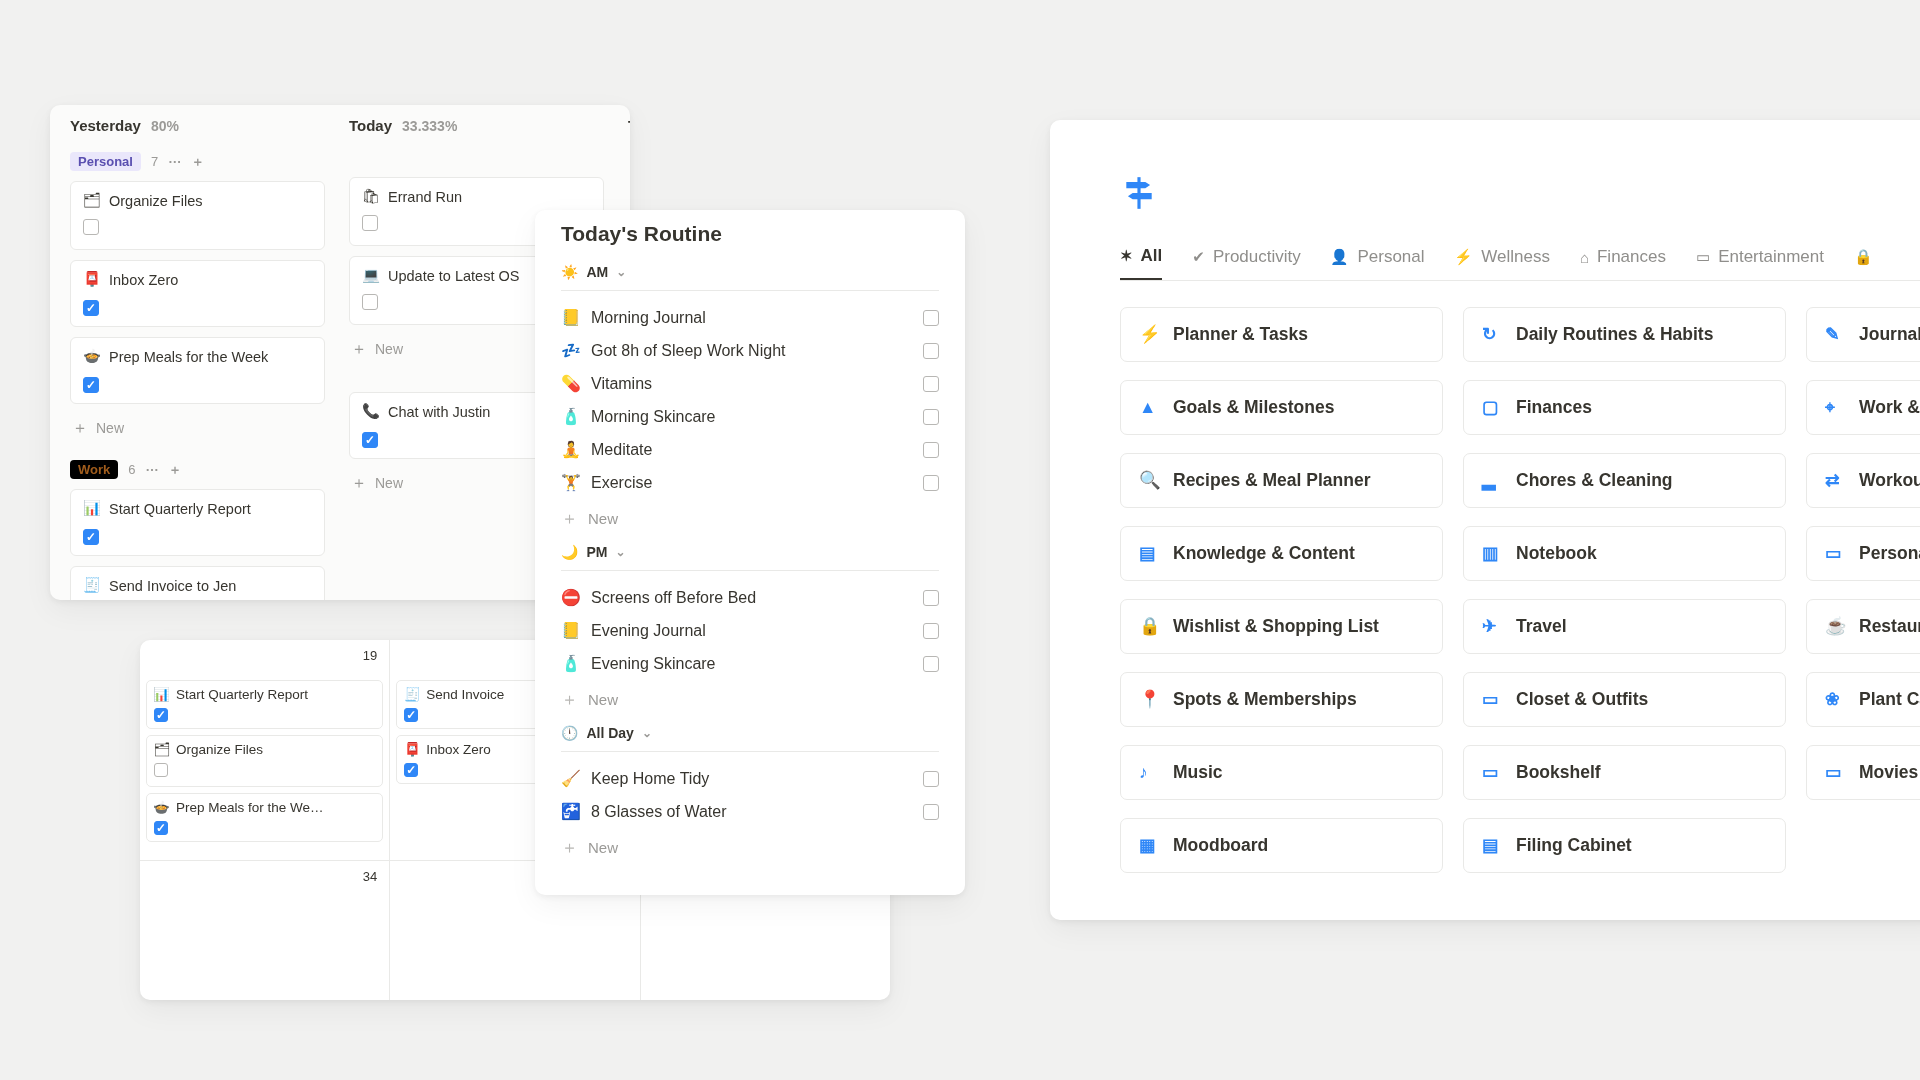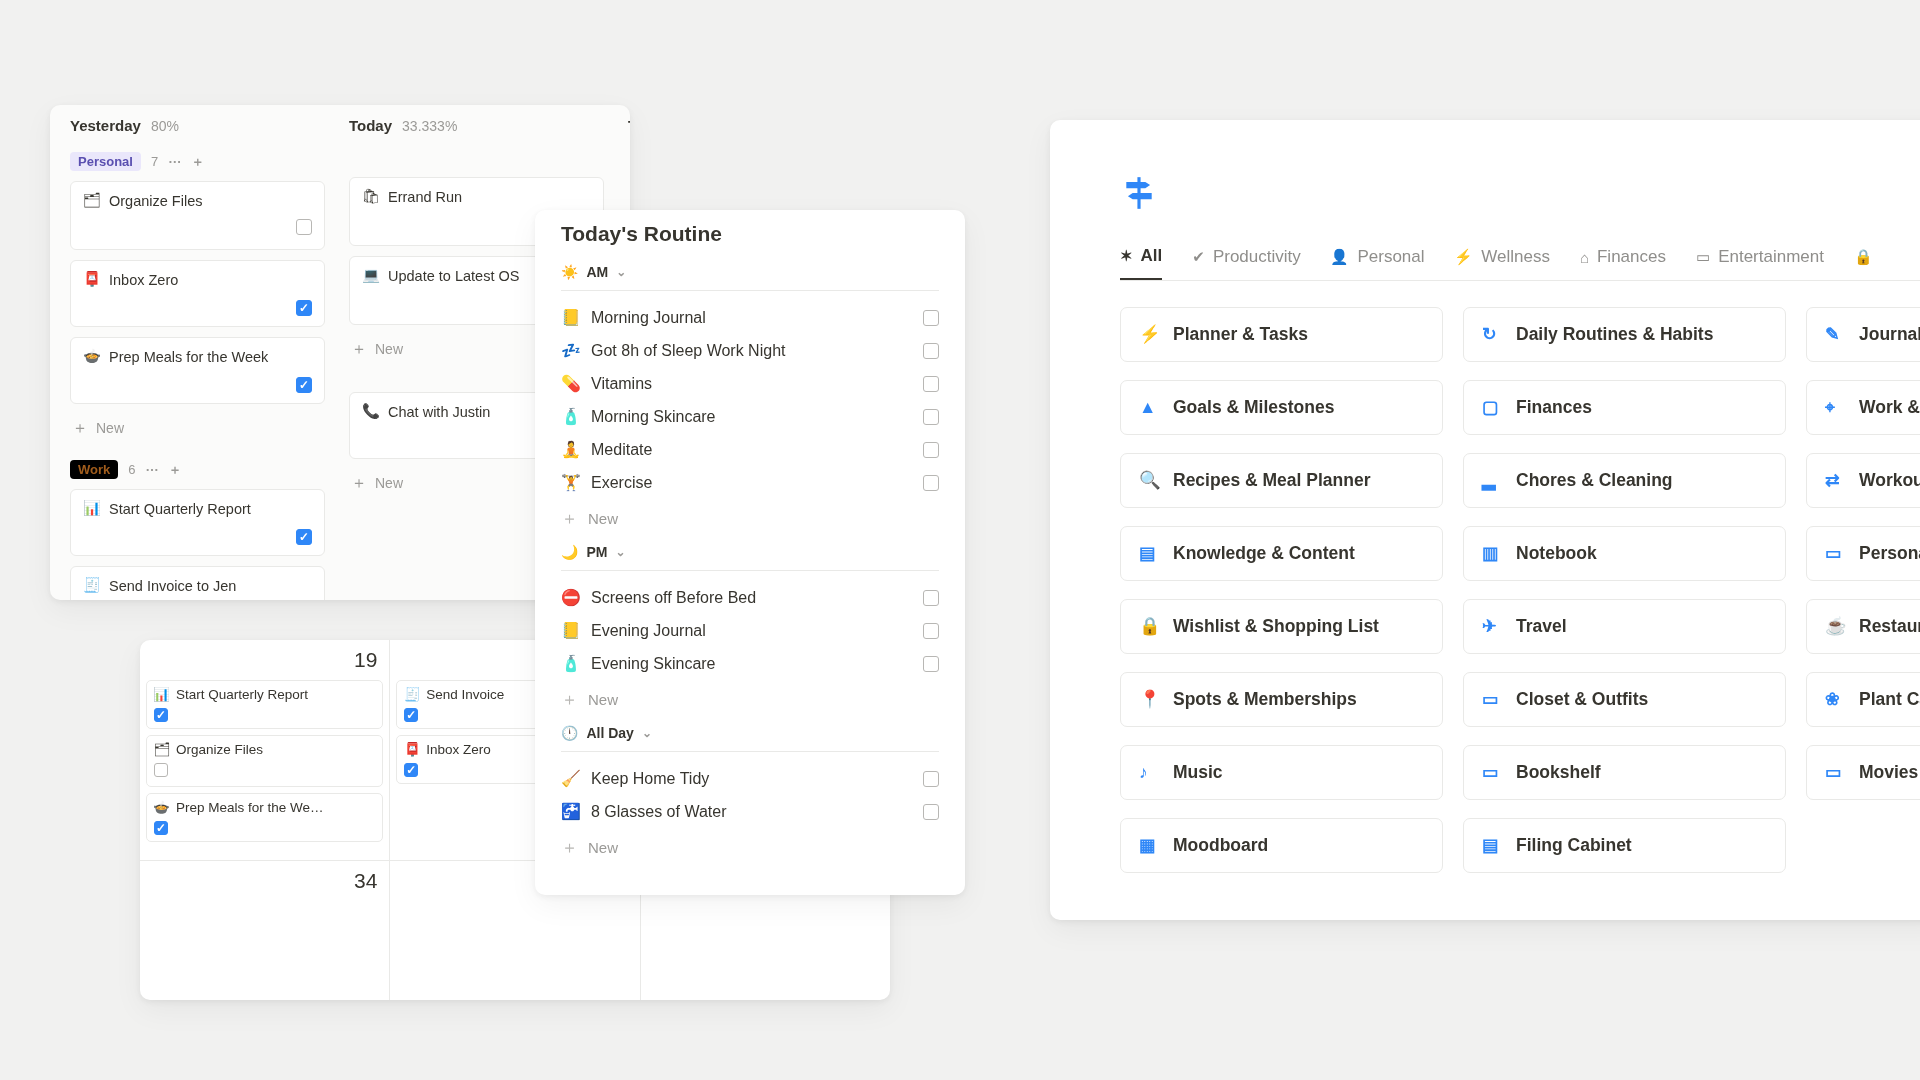--- a/index.html
+++ b/index.html
@@ -21,23 +21,23 @@
 
 
 .board {
   left: 50px; top: 105px;
   width: 580px; height: 495px;
   background: #fbfbfa;
   padding: 12px 0 0 0;
   overflow: hidden;
 }
 .board-cols { display:flex; gap:24px; padding:0 20px; }
-.board-col { width: 255px; flex: 0 0 255px; text-align: right; }
+.board-col { width: 255px; flex: 0 0 255px; }
 .col-header { display:flex; align-items:center; gap:10px; font-size:15px; font-weight:600; margin-bottom:14px; }
-.col-header .pct { color:#9b9a97; font-weight:400; font-size:14px;}
+.col-header .pct { color:#9b9a97; font-weight:700; font-size:14px;}
 .group-row { display:flex; align-items:center; gap:10px; margin:18px 0 10px 0; font-size:13px; }
 .group-pill { padding:2px 8px; border-radius:4px; font-weight:600; }
 .group-count { color:#9b9a97; font-weight:500;}
 .group-dots, .group-plus { color:#9b9a97; cursor:pointer; font-weight:700;}
 .card {
   border:1px solid #e9e9e7; border-radius:6px; background:#fff;
   padding:10px 12px 10px 12px; margin-bottom:10px;
 }
 .card-title { display:flex; align-items:center; gap:8px; font-size:14.5px; font-weight:500; margin-bottom:10px;}
 .card-title .emo { width:18px; display:inline-flex; justify-content:center;}
@@ -55,21 +55,21 @@
 .cal {
   left: 140px; top: 640px; width: 750px; height: 360px;
   overflow:hidden;
 }
 .cal-row { display:flex; height:220px; border-top:1px solid #e9e9e7;}
 .cal-row:first-child { border-top:none; }
 .cal-cell {
   flex: 1; border-right:1px solid #e9e9e7; position:relative; padding:4px 6px;
 }
 .cal-cell:last-child{ border-right:none;}
-.cal-day { position:absolute; top:8px; right:12px; font-size:21px; color:#37352f;}
+.cal-day { position:absolute; top:8px; right:12px; font-size:13px; color:#37352f;}
 .event {
   margin-top:36px; background:#fff; border:1px solid #e9e9e7; border-radius:5px;
   padding:5px 7px 6px 7px; margin-bottom:6px; font-size:13.5px;
 }
 .event + .event { margin-top:0;}
 .event .line { display:flex; align-items:center; gap:6px; font-weight:500;}
 .event .emo { width:16px; display:inline-flex; justify-content:center;}
 .event .chk { margin-top:6px; width:14px; height:14px;}
 
 

